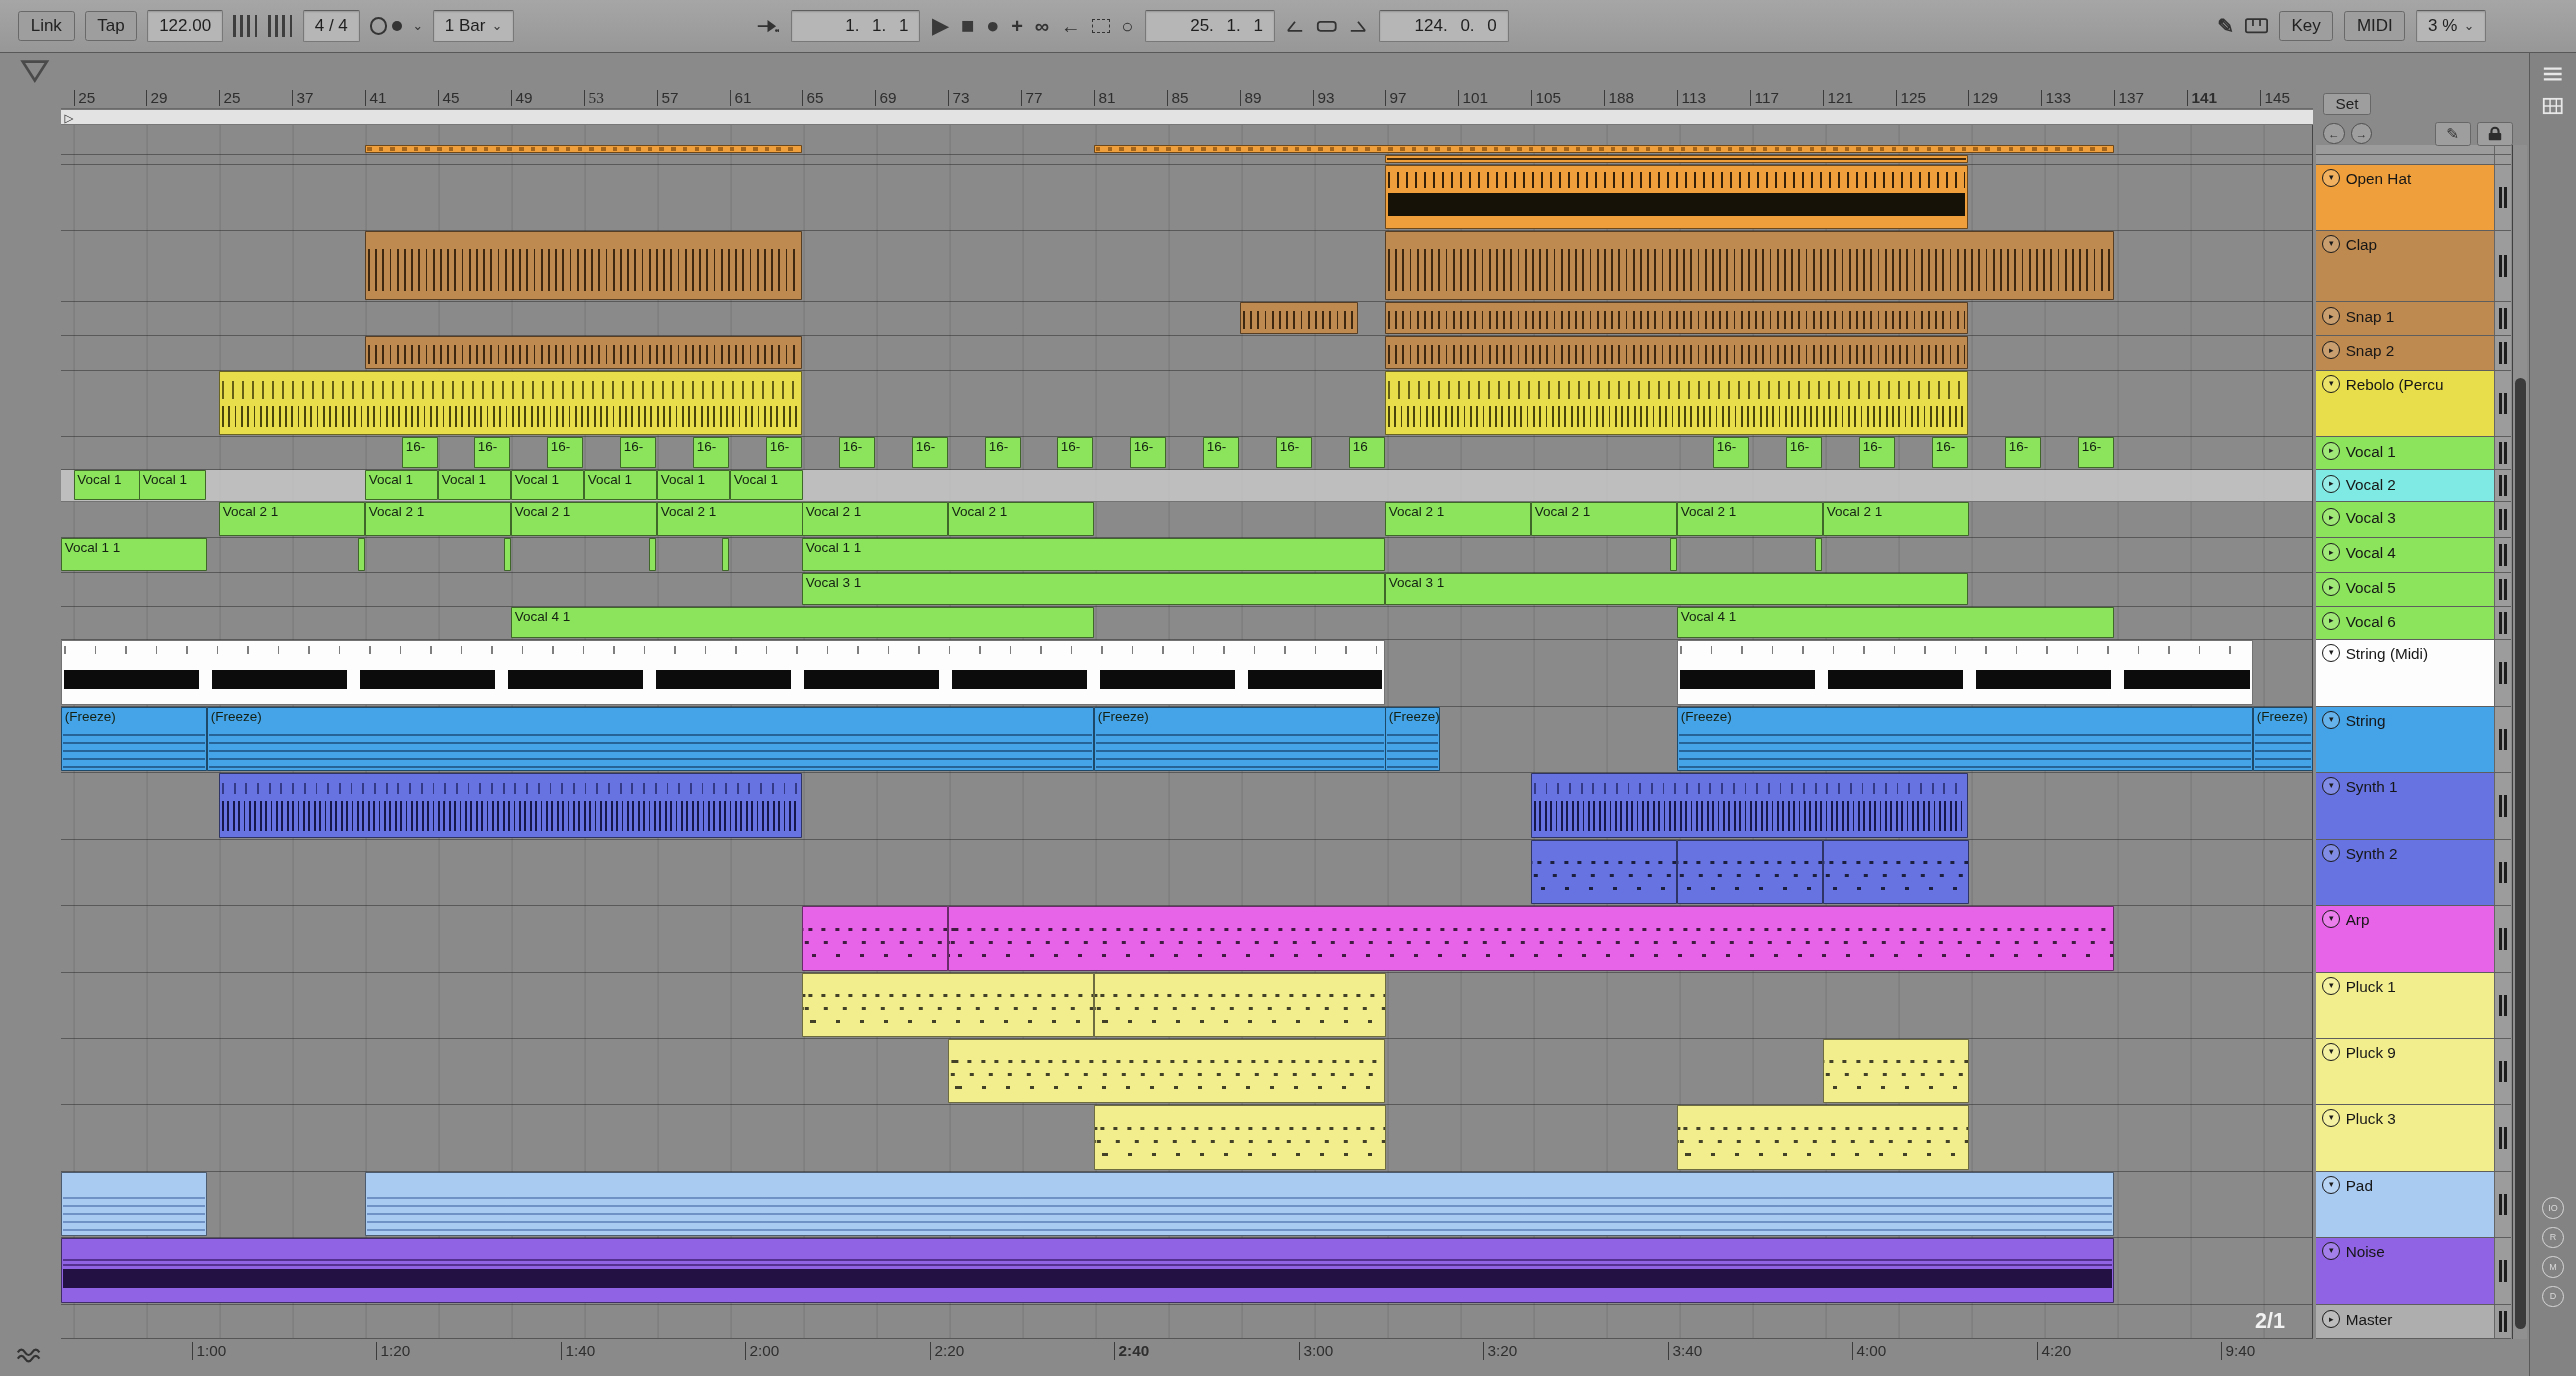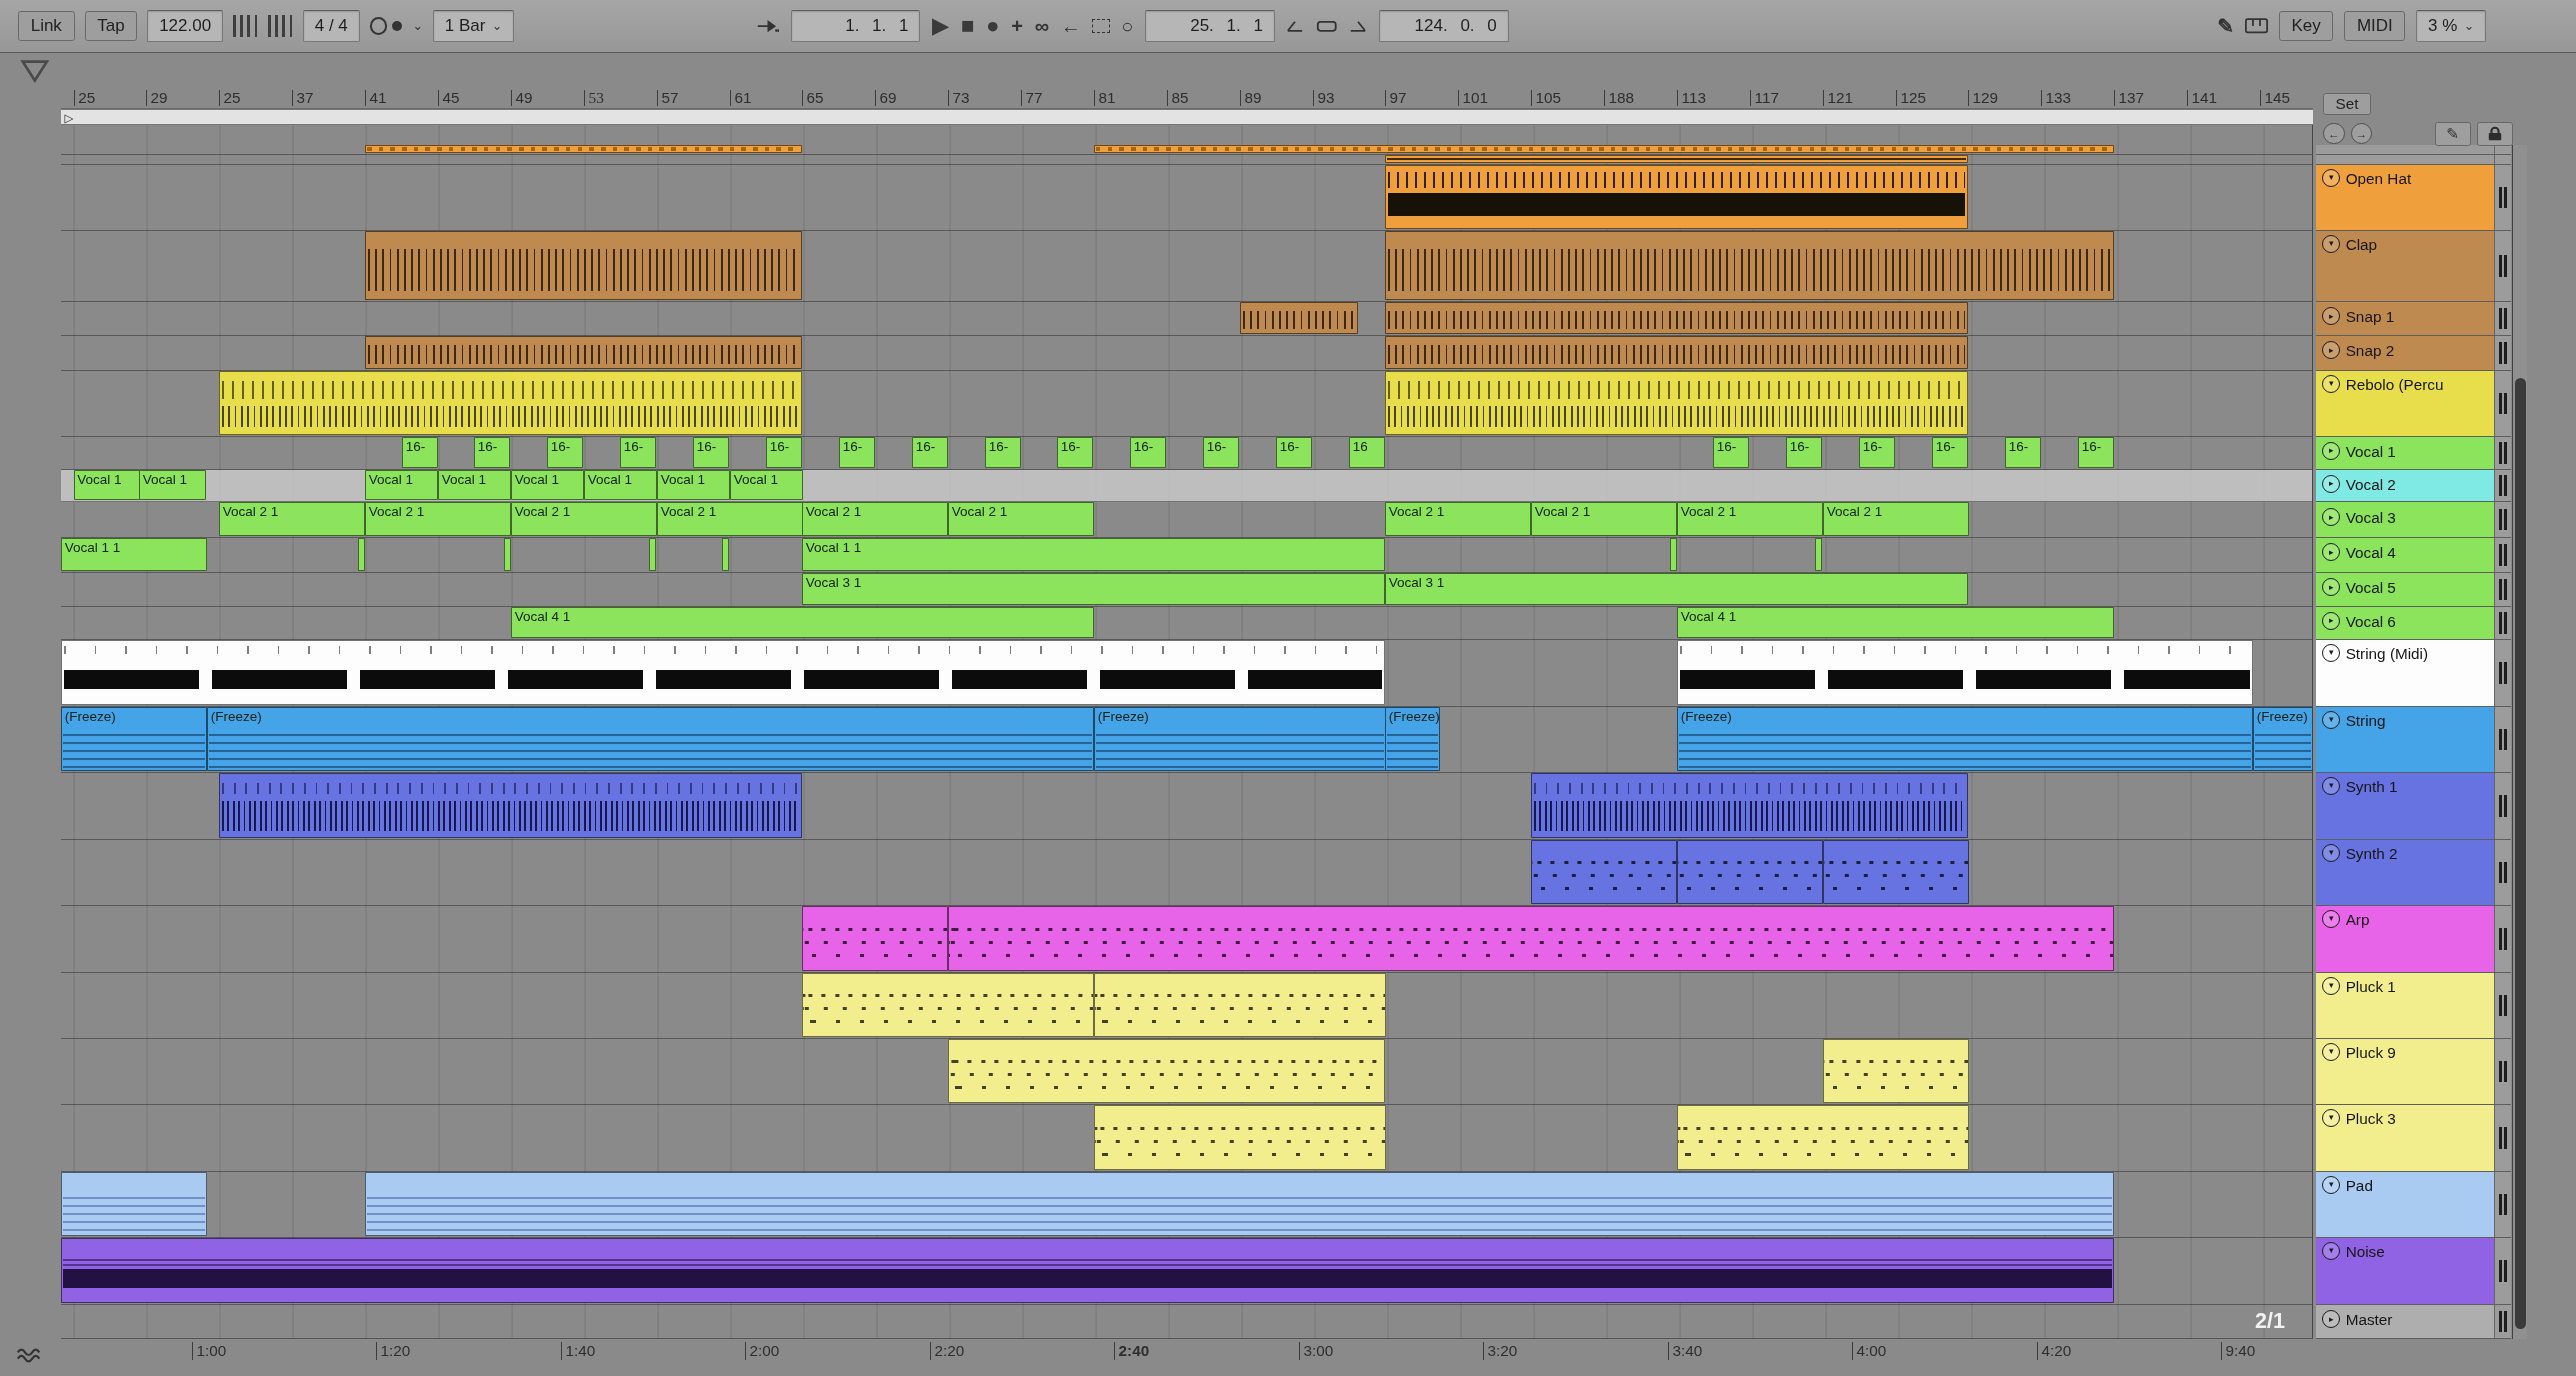--- a/index.html
+++ b/index.html
@@ -192,21 +192,21 @@
       <span class="bnum" style="left: 1397px;">101</span>
       <span class="bnum" style="left: 1470px;">105</span>
       <span class="bnum" style="left: 1543px;">188</span>
       <span class="bnum" style="left: 1616px;">113</span>
       <span class="bnum" style="left: 1689px;">117</span>
       <span class="bnum" style="left: 1762px; text-align: right;">121</span>
       <span class="bnum" style="left: 1835px;">125</span>
       <span class="bnum" style="left: 1907px;">129</span>
       <span class="bnum" style="left: 1980px;">133</span>
       <span class="bnum" style="left: 2053px;">137</span>
-      <span class="bnum" style="left: 2126px;">141</span>
+      <span class="bnum" style="left: 2126px; font-weight: bold;">141</span>
       <span class="bnum" style="left: 2199px;">145</span>
     </div>
 
   <div id="scrub">
     <span class="startmk">▷</span>
   </div>
 
   <div id="canvas">
       <div class="row" style="height: 10px;">
         <div class="clip p-microdash" style="left: 304px; width: 437px; background: rgb(239, 160, 60);"></div>
@@ -664,20 +664,39 @@
             <path d="M6 8 V6 a4 4 0 0 1 8 0 V8" stroke="#2d2d2d" stroke-width="2.4" fill="none"></path>
           </svg>
       </span>
     </div>
   </div>
 
   <div id="scrollbar">
     <div id="thumb"></div>
   </div>
 
+  <div id="rail">
+    <span class="rail-ic">
+      <svg width="21.5" height="16" viewBox="0 0 24 18">
+          <path d="M2 3 h20 M2 9 h20 M2 15 h20" stroke="#e8e8e8" stroke-width="2.6"></path>
+        </svg>
+    </span>
+    <span class="rail-ic">
+      <svg width="21.5" height="18" viewBox="0 0 24 20">
+          <rect x="2" y="2" width="20" height="16" fill="none" stroke="#e8e8e8" stroke-width="2"></rect>
+          <path d="M9 2 v16 M16 2 v16 M2 10 h20" stroke="#e8e8e8" stroke-width="1.6"></path>
+        </svg>
+    </span>
+    <div class="rail-bottom">
+      <span class="railc">IO</span>
+      <span class="railc">R</span>
+      <span class="railc">M</span>
+      <span class="railc">D</span>
+    </div>
+  </div>
 
   <div id="time-ruler">
       <span class="tnum" style="left: 131px;">1:00</span>
       <span class="tnum" style="left: 315px;">1:20</span>
       <span class="tnum" style="left: 500px;">1:40</span>
       <span class="tnum" style="left: 684px;">2:00</span>
       <span class="tnum" style="left: 869px;">2:20</span>
       <span class="tnum" style="left: 1053px; font-weight: bold;">2:40</span>
       <span class="tnum" style="left: 1238px;">3:00</span>
       <span class="tnum" style="left: 1422px;">3:20</span>

